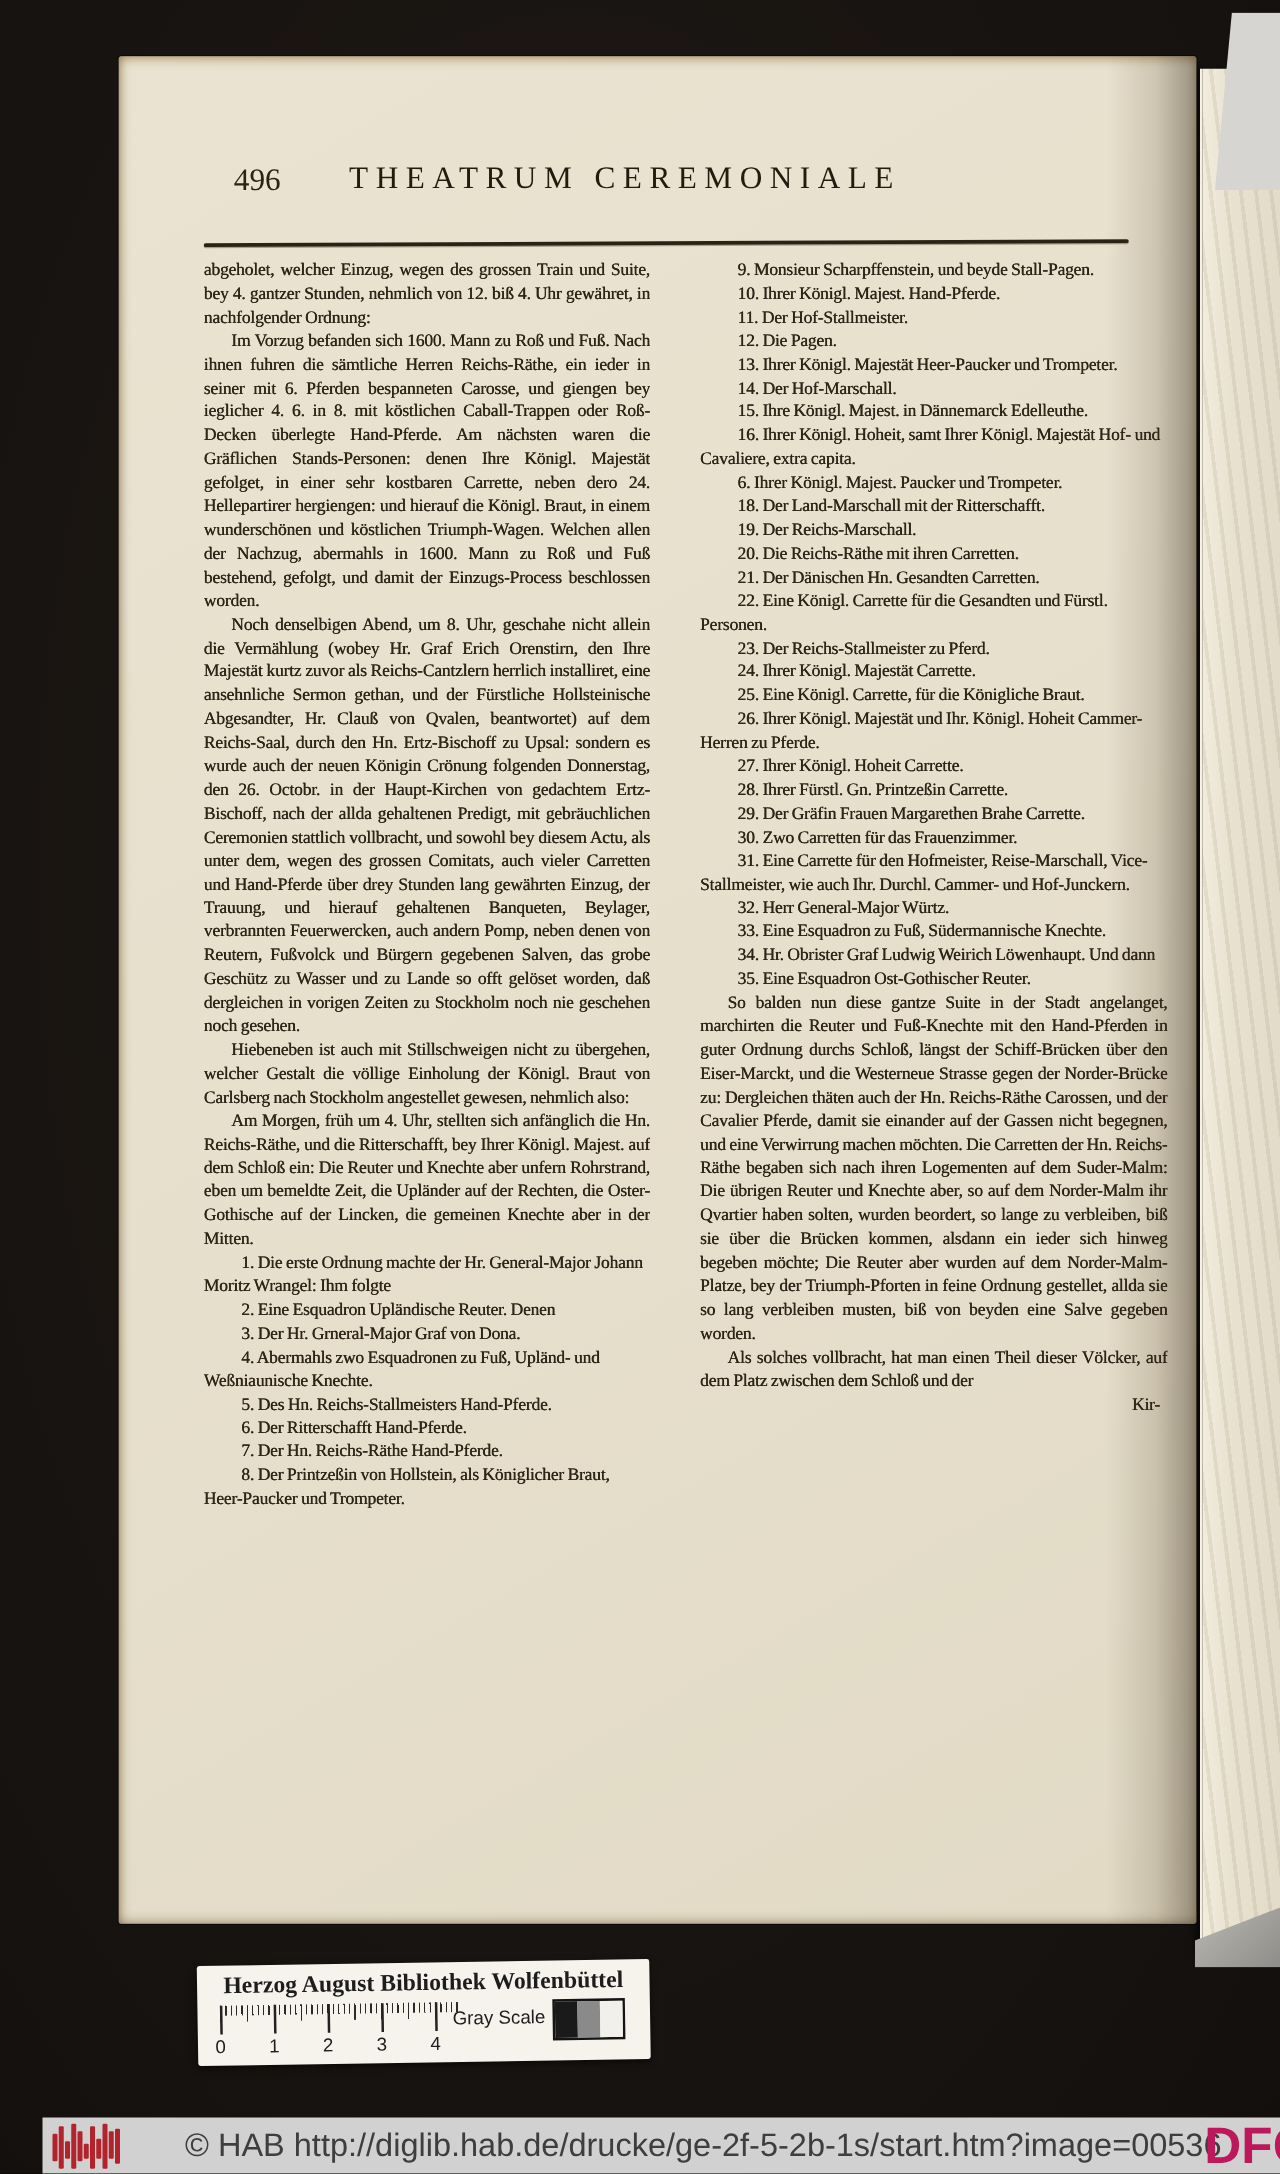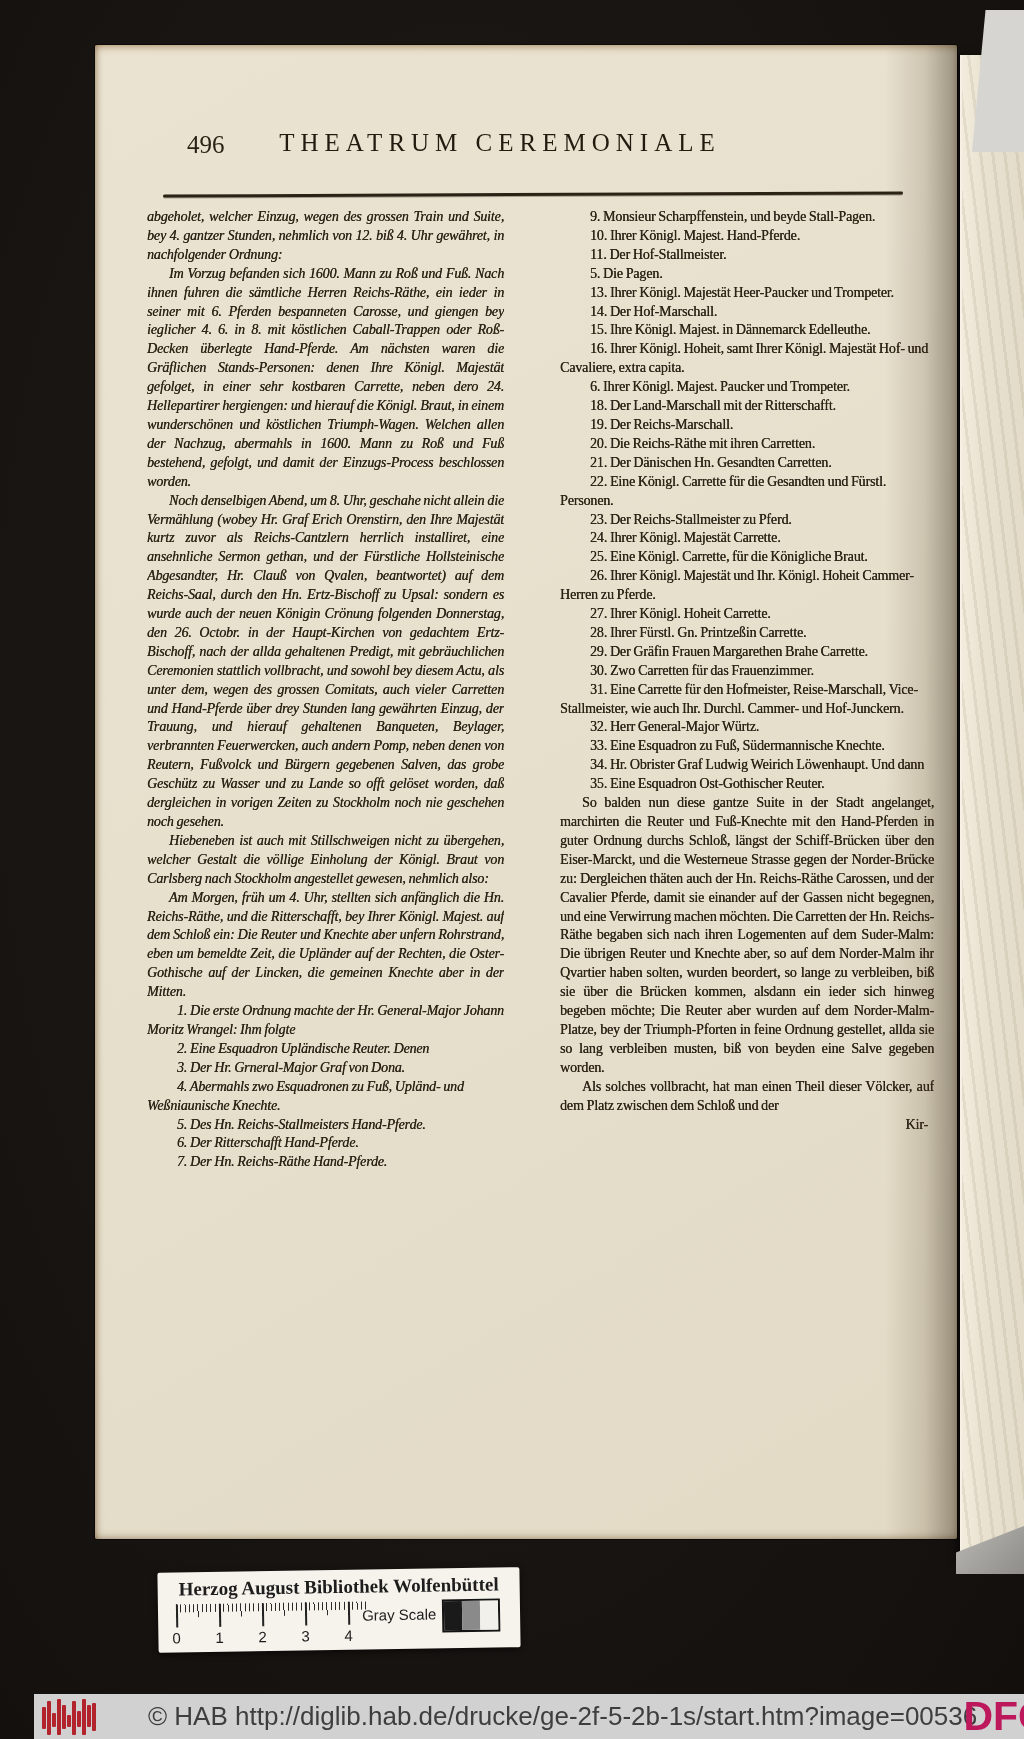--- a/index.html
+++ b/index.html
@@ -30,21 +30,21 @@
   .page-number{position:absolute;left:92px;top:86px;font-size:25px;color:#2b2115;}
   .page-title{position:absolute;left:405px;top:84px;transform:translateX(-50%);
         font-size:25px;letter-spacing:6px;color:#241b10;white-space:nowrap;}
   .head-rule{position:absolute;left:68px;top:148px;width:740px;height:3px;background:#2b2115;
         border-radius:2px;transform:rotate(-.25deg);box-shadow:0 1px 0 rgba(43,33,21,.35);}
 
   
   .col{position:absolute;top:163px;height:1272px;overflow:hidden;color:#2e2418;
        font-size:14px;line-height:18.9px;letter-spacing:-.15px;word-spacing:-.5px;
        text-shadow:.25px 0 0 currentColor;}
-  .col-left{left:52px;width:357px;font-style:italic;}
+  .col-left{left:68px;width:357px;}
   .col-right{left:434px;width:374px;margin-left:31px;}
   .blk{margin:0;text-align:justify;}
   .blk.cont{text-indent:0;}
   .blk.para{text-indent:22px;}
   .blk.item{text-indent:30px;text-align:left;}
   .blk.catchword{text-align:right;padding-right:6px;text-indent:0;}
 
   
   .calib{position:absolute;left:158px;top:1570px;width:362px;height:80px;background:#f5f3ec;
         transform:rotate(-.9deg);border-radius:2px;box-shadow:0 2px 6px rgba(0,0,0,.6);}
@@ -94,26 +94,27 @@
         <div class="blk para">Noch denselbigen Abend, um 8. Uhr, geschahe nicht allein die Vermählung (wobey Hr. Graf Erich Orenstirn, den Ihre Majestät kurtz zuvor als Reichs-Cantzlern herrlich installiret, eine ansehnliche Sermon gethan, und der Fürstliche Hollsteinische Abgesandter, Hr. Clauß von Qvalen, beantwortet) auf dem Reichs-Saal, durch den Hn. Ertz-Bischoff zu Upsal: sondern es wurde auch der neuen Königin Crönung folgenden Donnerstag, den 26. Octobr. in der Haupt-Kirchen von gedachtem Ertz-Bischoff, nach der allda gehaltenen Predigt, mit gebräuchlichen Ceremonien stattlich vollbracht, und sowohl bey diesem Actu, als unter dem, wegen des grossen Comitats, auch vieler Carretten und Hand-Pferde über drey Stunden lang gewährten Einzug, der Trauung, und hierauf gehaltenen Banqueten, Beylager, verbrannten Feuerwercken, auch andern Pomp, neben denen von Reutern, Fußvolck und Bürgern gegebenen Salven, das grobe Geschütz zu Wasser und zu Lande so offt gelöset worden, daß dergleichen in vorigen Zeiten zu Stockholm noch nie geschehen noch gesehen.</div>
         <div class="blk para">Hiebeneben ist auch mit Stillschweigen nicht zu übergehen, welcher Gestalt die völlige Einholung der Königl. Braut von Carlsberg nach Stockholm angestellet gewesen, nehmlich also:</div>
         <div class="blk para">Am Morgen, früh um 4. Uhr, stellten sich anfänglich die Hn. Reichs-Räthe, und die Ritterschafft, bey Ihrer Königl. Majest. auf dem Schloß ein: Die Reuter und Knechte aber unfern Rohrstrand, eben um bemeldte Zeit, die Upländer auf der Rechten, die Oster-Gothische auf der Lincken, die gemeinen Knechte aber in der Mitten.</div>
         <div class="blk item">1. Die erste Ordnung machte der Hr. General-Major Johann Moritz Wrangel: Ihm folgte</div>
         <div class="blk item">2. Eine Esquadron Upländische Reuter. Denen</div>
         <div class="blk item">3. Der Hr. Grneral-Major Graf von Dona.</div>
         <div class="blk item">4. Abermahls zwo Esquadronen zu Fuß, Upländ- und Weßniaunische Knechte.</div>
         <div class="blk item">5. Des Hn. Reichs-Stallmeisters Hand-Pferde.</div>
         <div class="blk item">6. Der Ritterschafft Hand-Pferde.</div>
         <div class="blk item">7. Der Hn. Reichs-Räthe Hand-Pferde.</div>
+        <div class="blk item">8. Der Printzeßin von Hollstein, als Königlicher Braut, Heer-Paucker und Trompeter.</div>
       </div>
     <div class="col col-right">
         <div class="blk item">9. Monsieur Scharpffenstein, und beyde Stall-Pagen.</div>
         <div class="blk item">10. Ihrer Königl. Majest. Hand-Pferde.</div>
         <div class="blk item">11. Der Hof-Stallmeister.</div>
-        <div class="blk item">5. Die Pagen.</div>
+        <div class="blk item">12. Die Pagen.</div>
         <div class="blk item">13. Ihrer Königl. Majestät Heer-Paucker und Trompeter.</div>
         <div class="blk item">14. Der Hof-Marschall.</div>
         <div class="blk item">15. Ihre Königl. Majest. in Dännemarck Edelleuthe.</div>
         <div class="blk item">16. Ihrer Königl. Hoheit, samt Ihrer Königl. Majestät Hof- und Cavaliere, extra capita.</div>
         <div class="blk item">6. Ihrer Königl. Majest. Paucker und Trompeter.</div>
         <div class="blk item">18. Der Land-Marschall mit der Ritterschafft.</div>
         <div class="blk item">19. Der Reichs-Marschall.</div>
         <div class="blk item">20. Die Reichs-Räthe mit ihren Carretten.</div>
         <div class="blk item">21. Der Dänischen Hn. Gesandten Carretten.</div>
         <div class="blk item">22. Eine Königl. Carrette für die Gesandten und Fürstl. Personen.</div>

